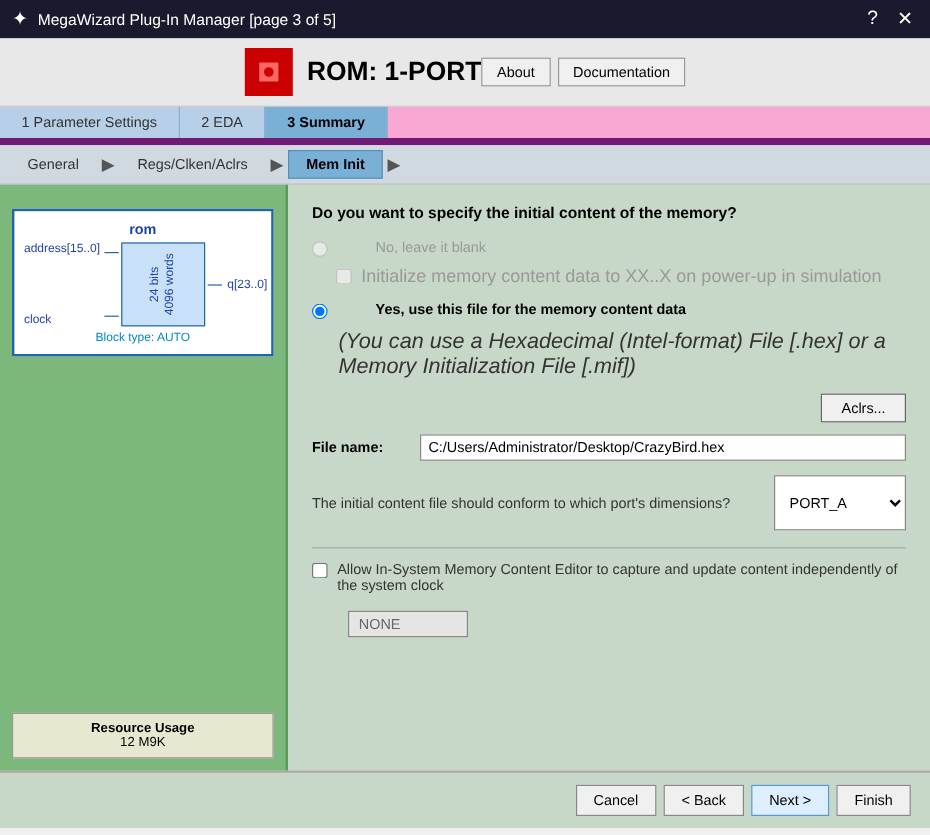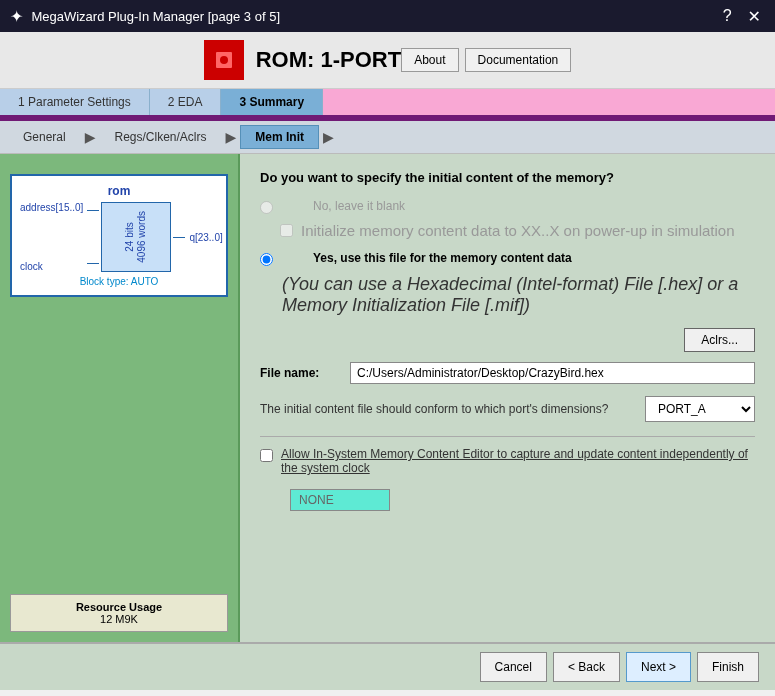--- a/index.html
+++ b/index.html
@@ -321,73 +321,73 @@
       justify-content: space-between;
       margin-bottom: 14px;
     }
     .port-label {
       font-size: 12px;
       color: #333;
       flex: 1;
       padding-right: 10px;
     }
     .port-select {
-      padding: 4px 8px;
+      padding: 14px 8px;
       border: 1px solid #888;
       background: white;
       font-size: 12px;
       width: 110px;
     }
 
     .allow-checkbox-row {
       display: flex;
       align-items: flex-start;
       gap: 8px;
       margin-bottom: 14px;
     }
     .allow-checkbox-row input[type=checkbox] {
       margin-top: 2px;
       flex-shrink: 0;
     }
     .allow-label {
       font-size: 12px;
       color: #333;
-      text-decoration: underline;
     }
 
     .instance-row {
       display: flex;
       align-items: center;
       gap: 10px;
       margin-bottom: 14px;
       padding-left: 30px;
     }
     .instance-label {
       font-size: 12px;
       color: #333;
       white-space: nowrap;
     }
     .instance-input {
       padding: 3px 8px;
       border: 1px solid #888;
-      background: #5eead4;
+      background: #e5e5e5;
       font-size: 12px;
       width: 100px;
       color: #666;
     }
 
     
     .bottom-bar {
       background: #c8d8c8;
       border-top: 2px solid #aaa;
       padding: 8px 16px;
       display: flex;
       justify-content: flex-end;
       gap: 6px;
       height: 48px;
+      align-items: center;
     }
     .bottom-btn {
       padding: 5px 14px;
       background: #f0f0f0;
       border: 1px solid #888;
       cursor: pointer;
       font-size: 12px;
       min-width: 60px;
     }
     .bottom-btn.primary {

